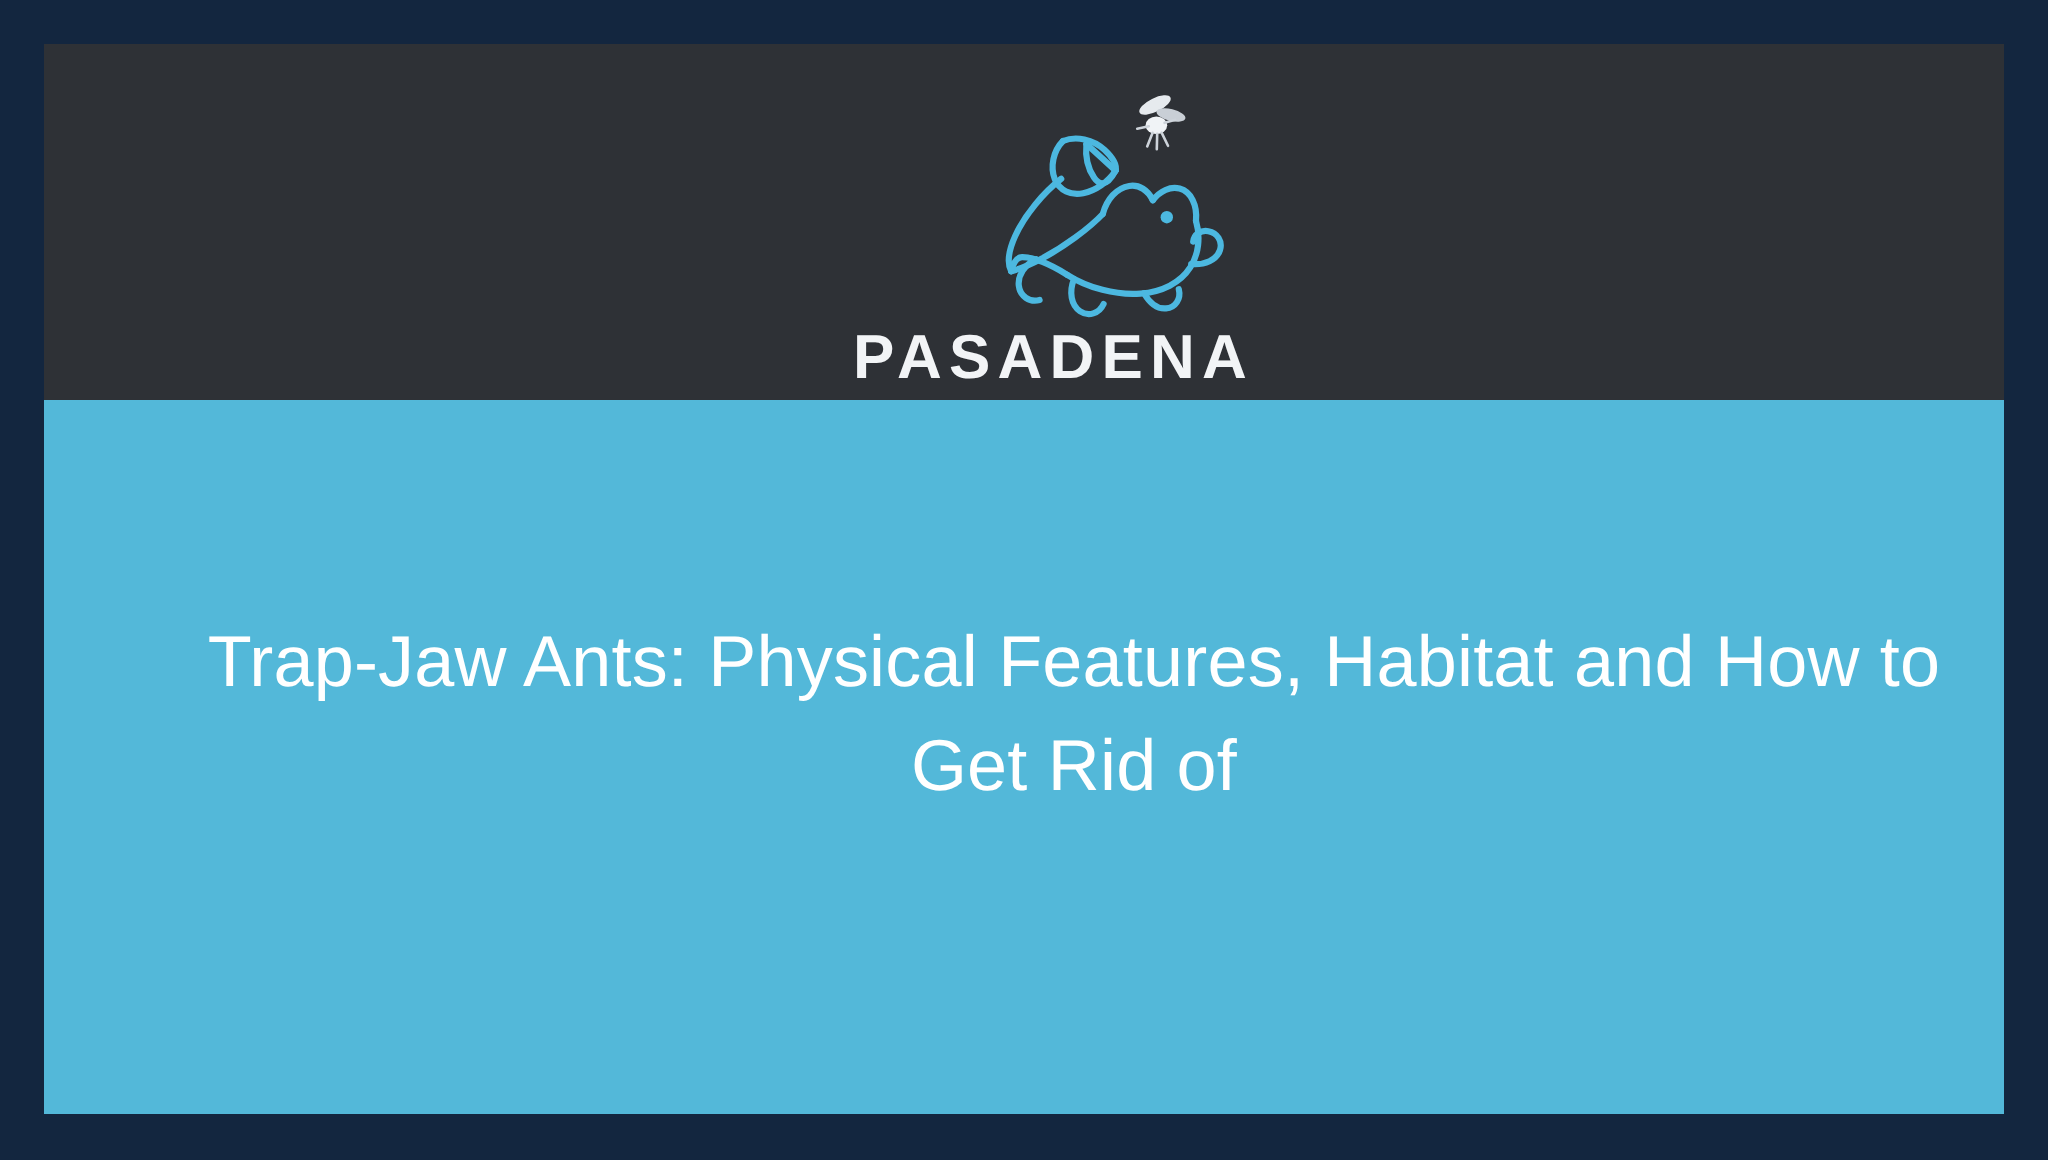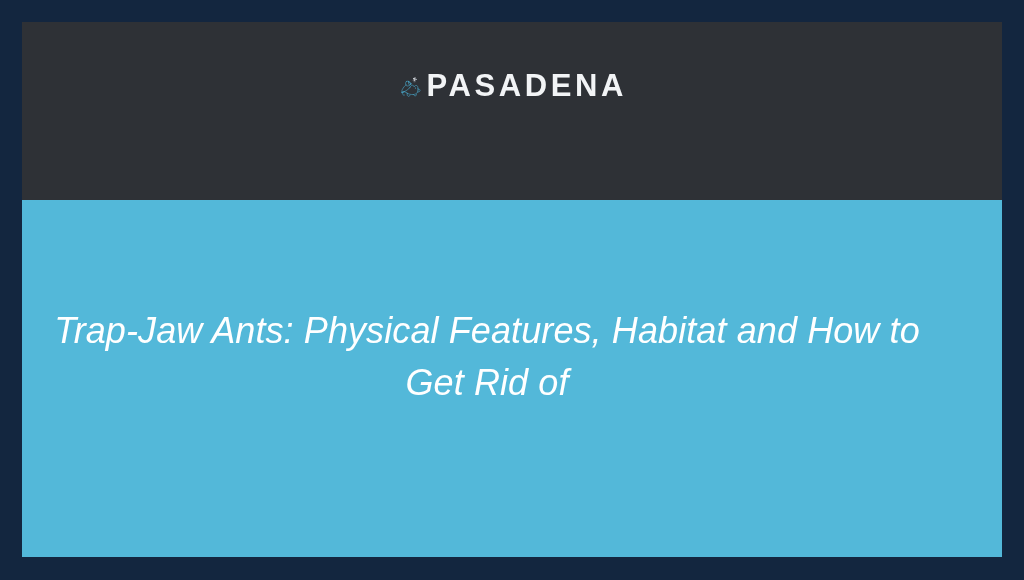--- a/index.html
+++ b/index.html
@@ -43,23 +43,23 @@
     display: flex;
     align-items: flex-start;
     justify-content: center;
     position: relative;
   }
 
   .logo {
     position: relative;
     width: 230px;
     display: flex;
-    flex-direction: row;
-    align-items: center;
-    padding-top: 2px;
+    flex-direction: column;
+    align-items: flex-end;
+    padding-top: 18px;
   }
 
   .logo-mark {
     width: 150px;
     height: 126px;
     display: block;
   }
 
   .logo-wordmark {
     color: #f2f4f6;
@@ -84,23 +84,22 @@
     white-space: nowrap;
     margin-top: 4px;
   }
 
   
   .hero {
     flex: 1 1 auto;
     background: #53b8d9;
     display: flex;
     align-items: center;
-    justify-content: flex-start;
+    justify-content: flex-end;
     position: relative;
-    font-style: italic;
   }
 
   .hero-title {
     color: #ffffff;
     font-family: "Liberation Sans", sans-serif;
     font-weight: 400;
     font-size: 36px;
     line-height: 52px;
     text-align: center;
     letter-spacing: 0.1px;

